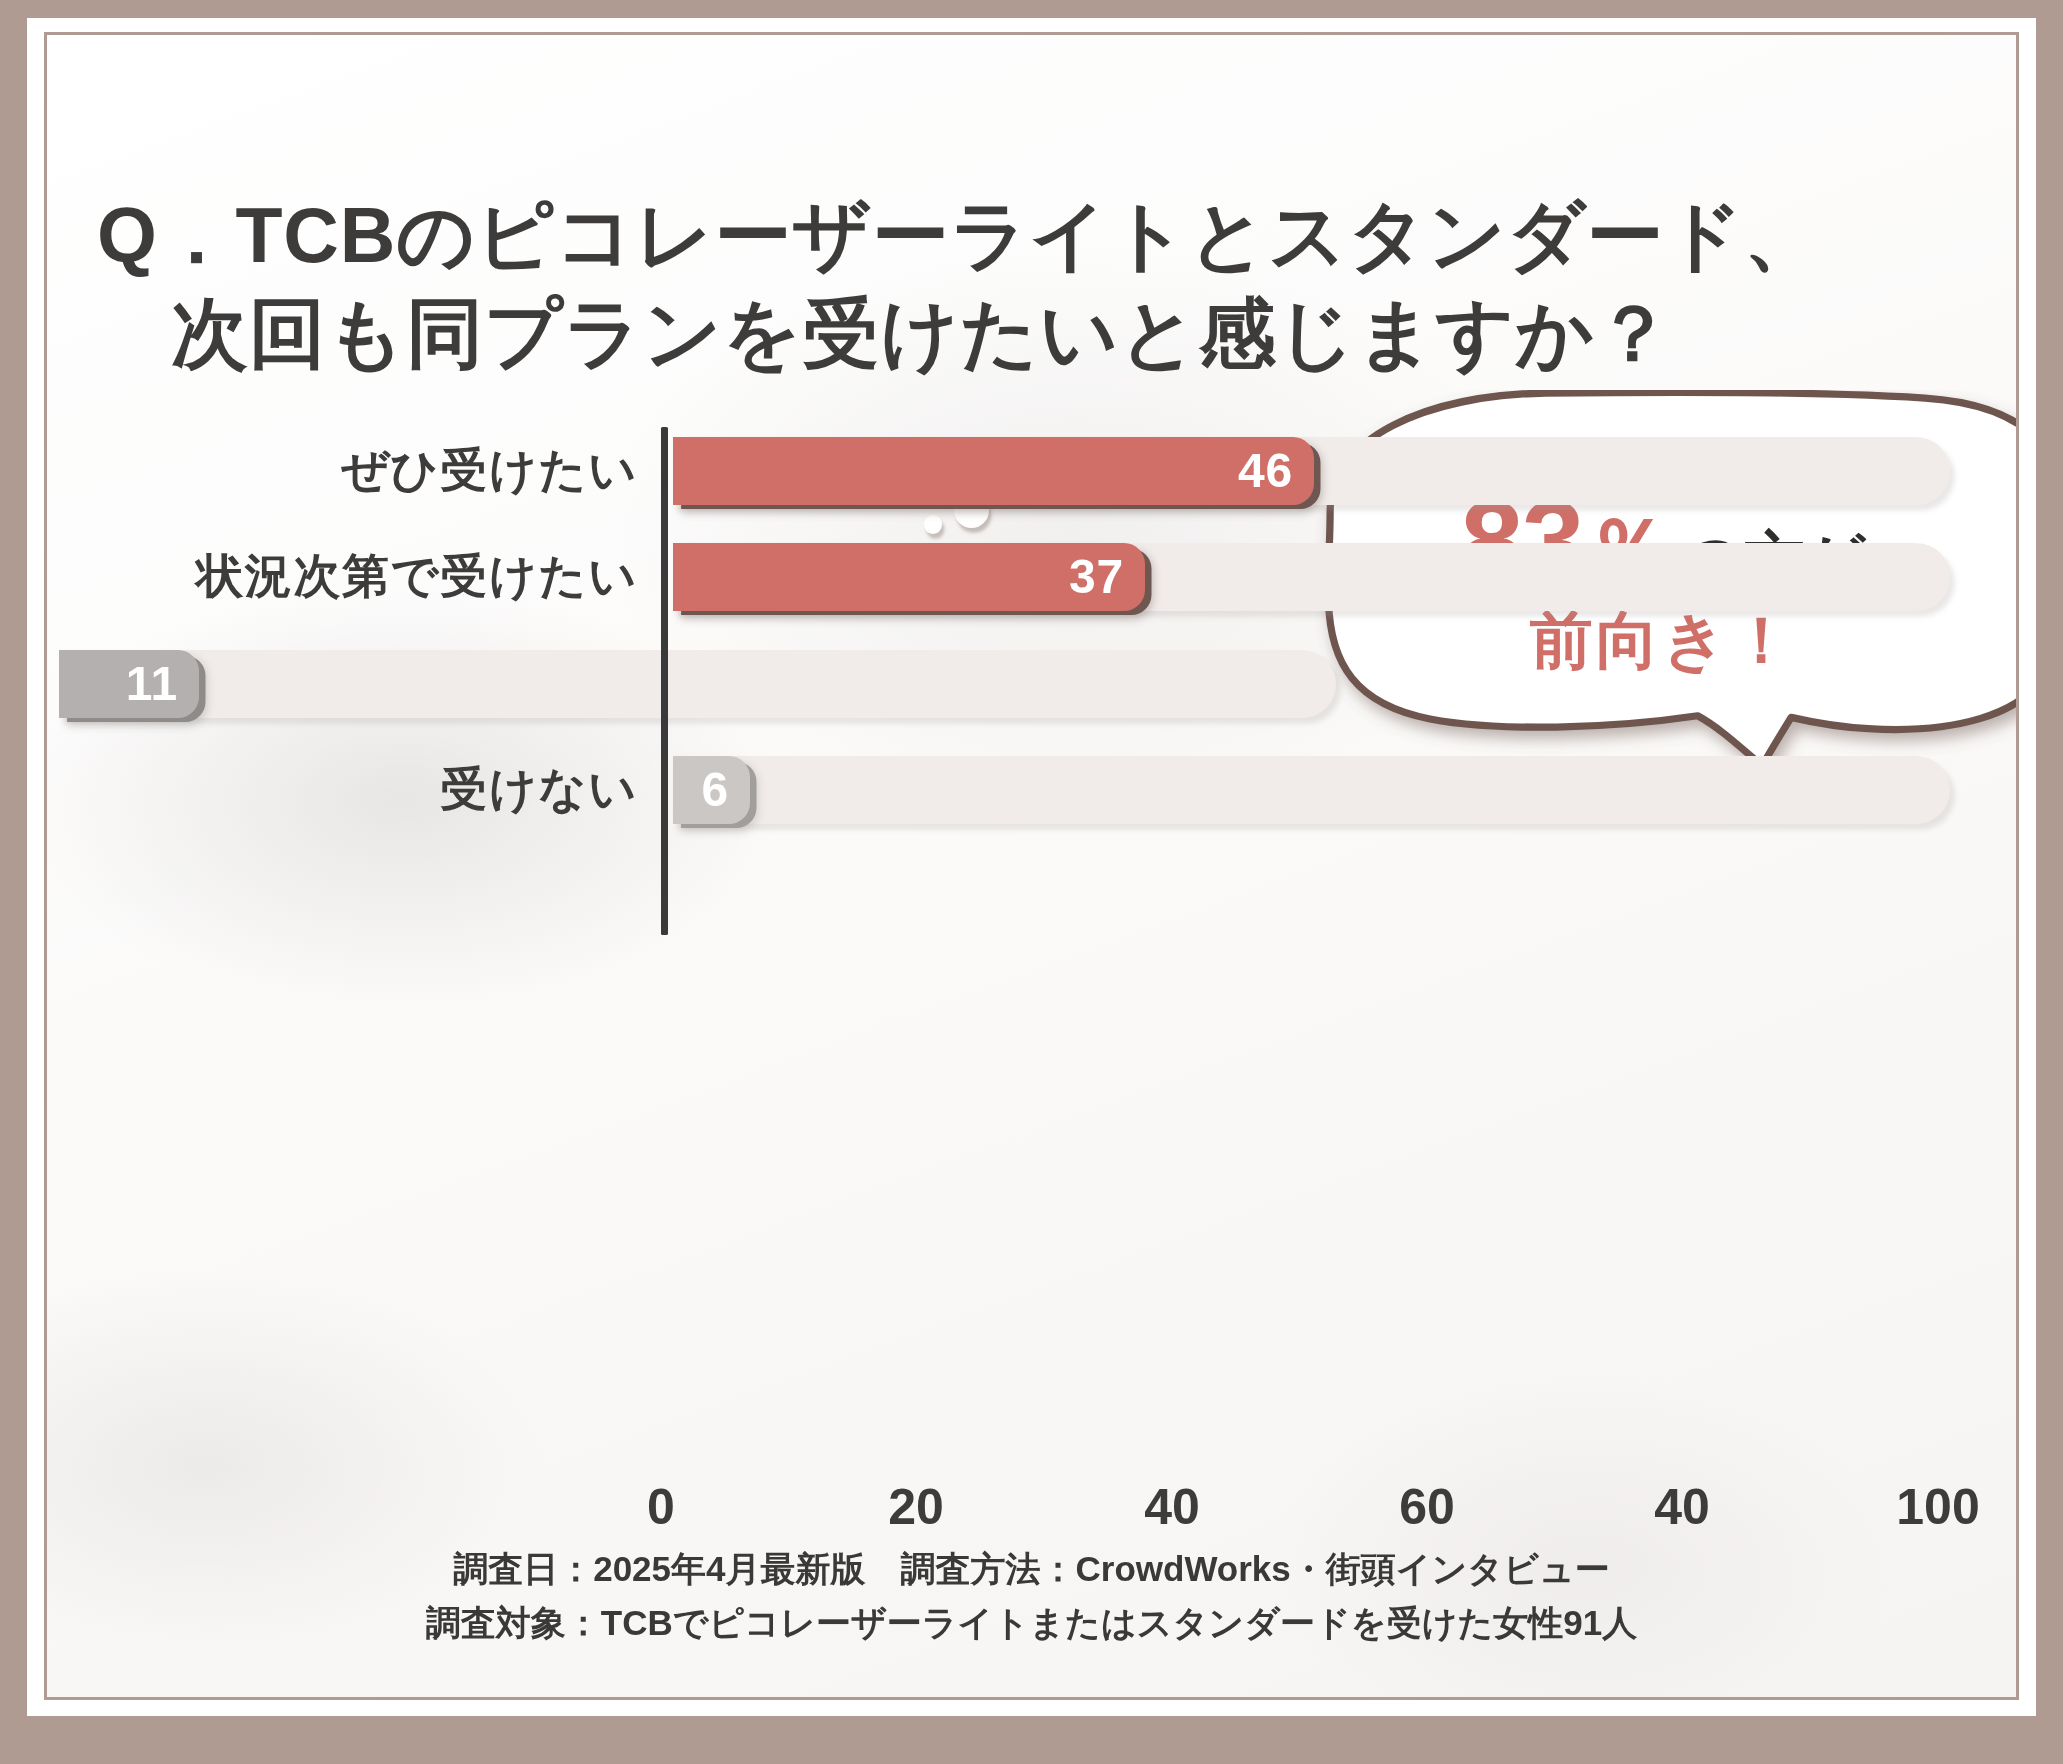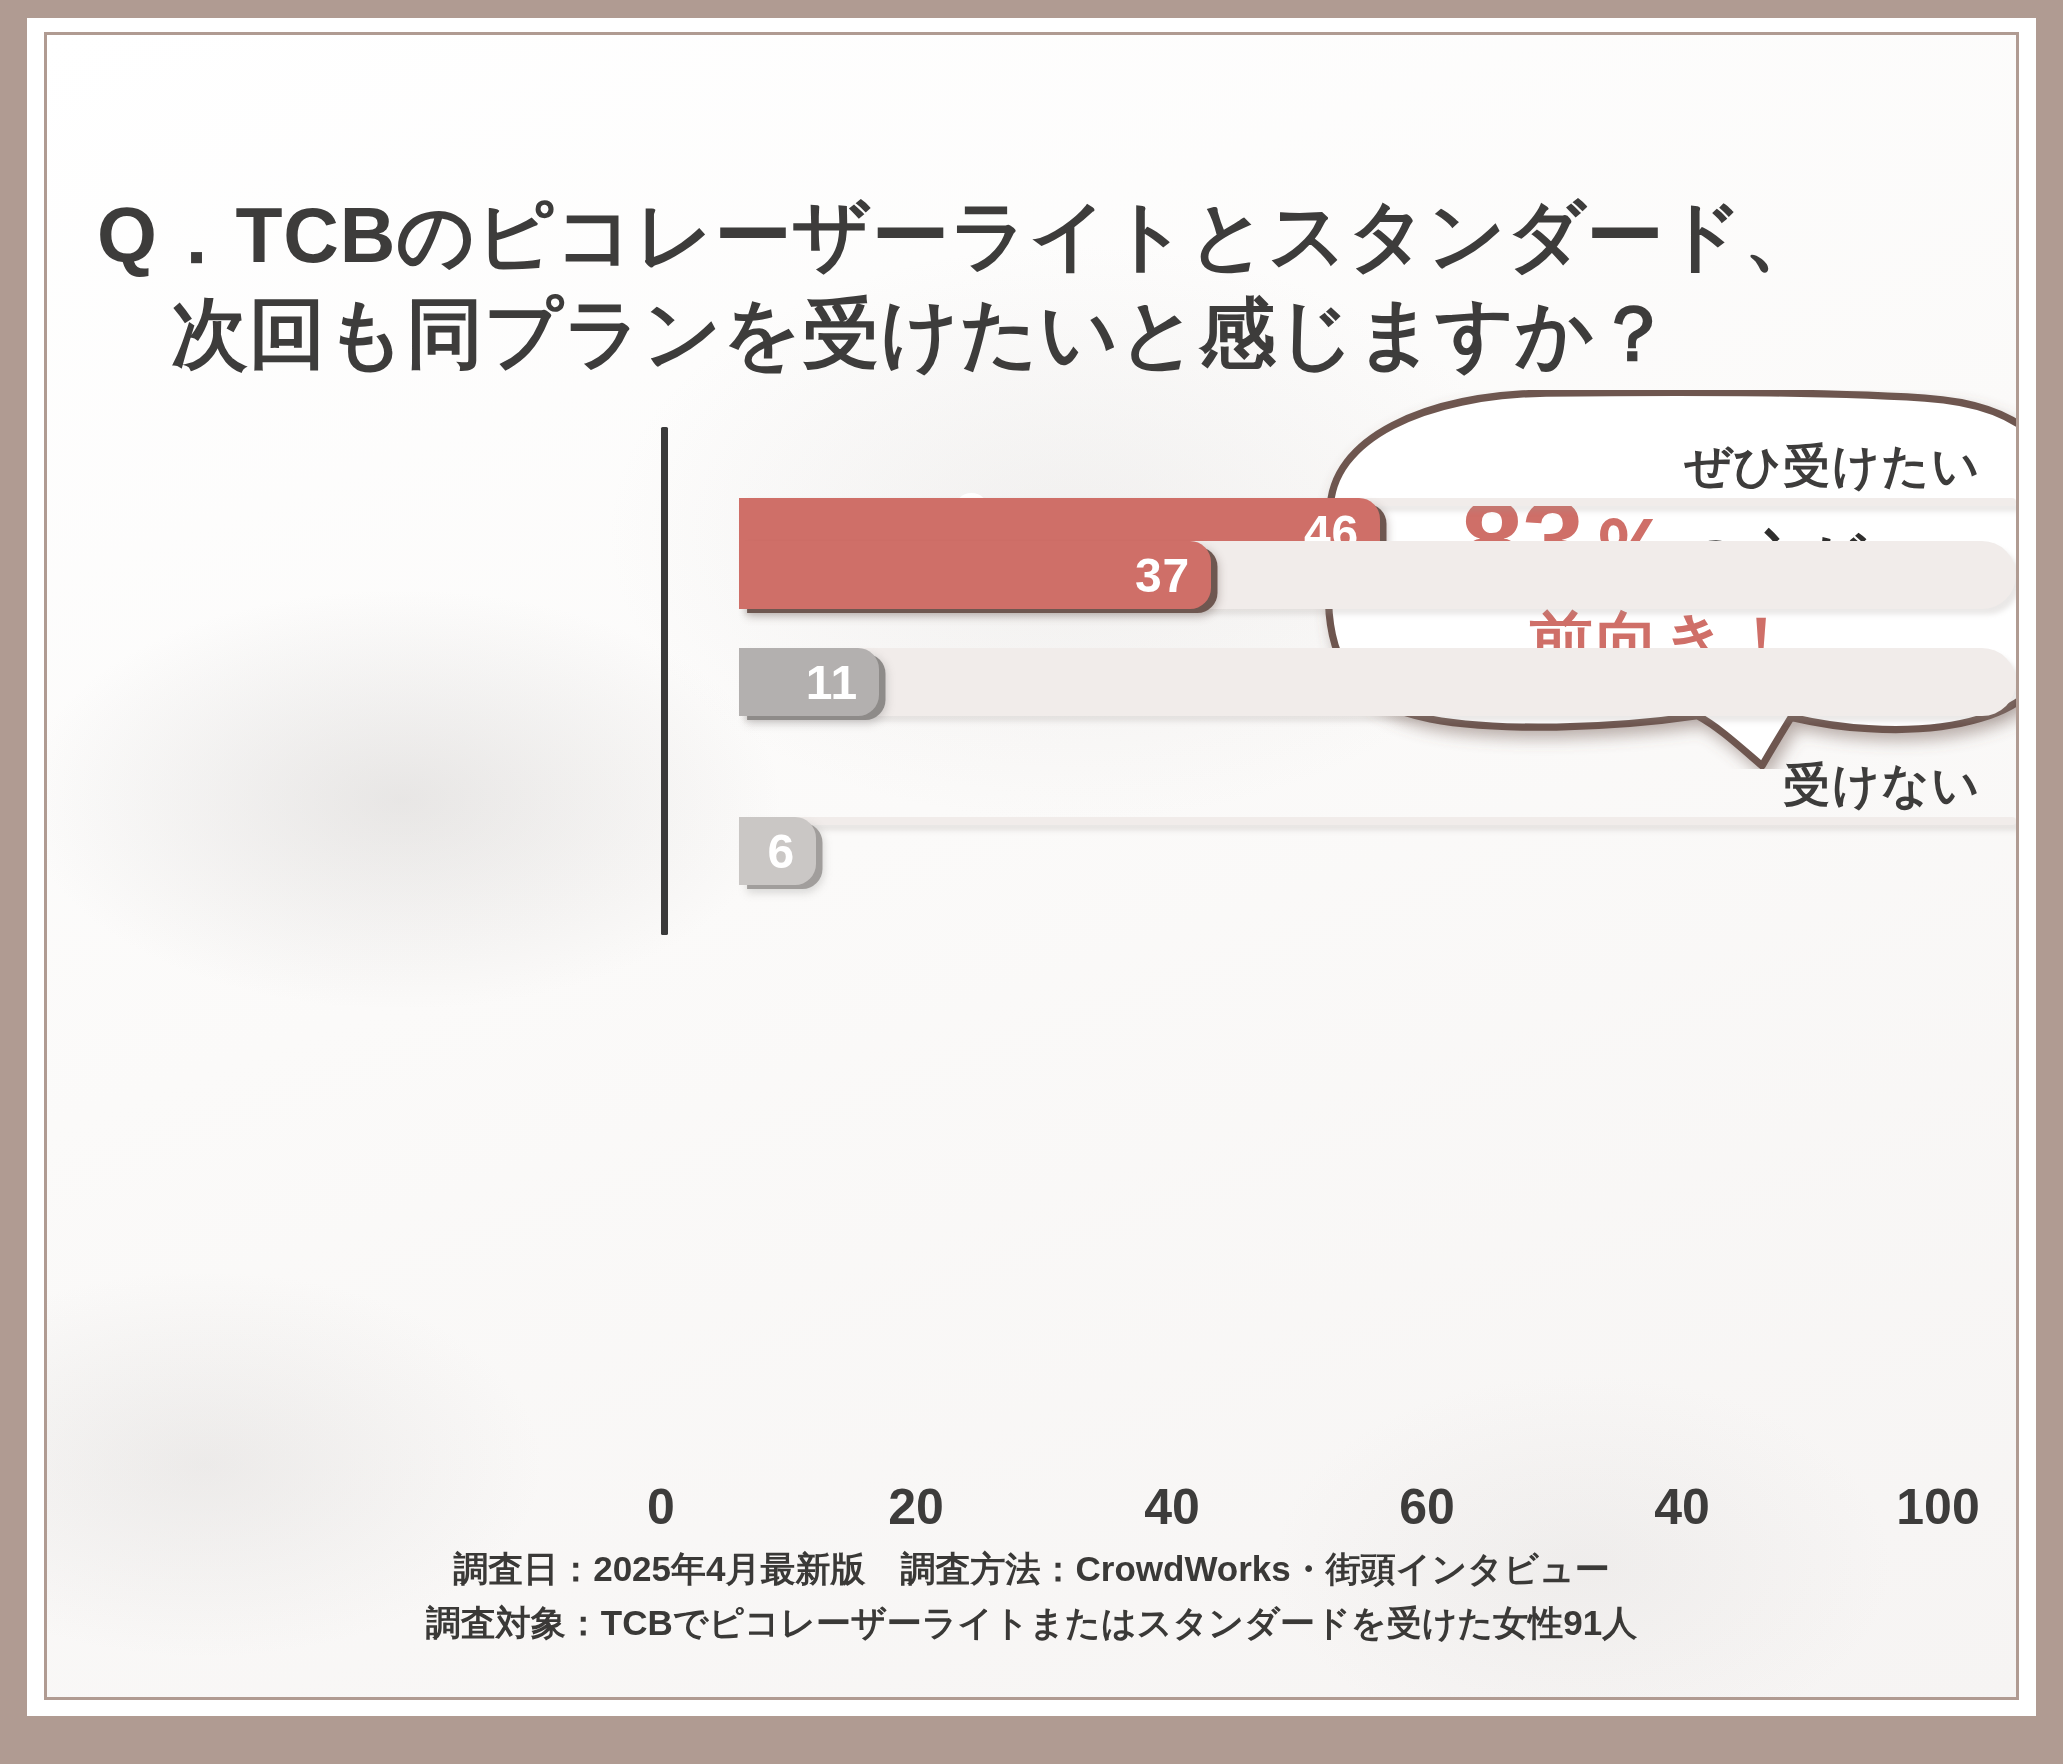--- a/index.html
+++ b/index.html
@@ -104,21 +104,21 @@
   }
   .axis-line{
     position:absolute;
     left:614px;top:0;width:7.3px;height:508px;
     background:#3a3a3a;border-radius:1.6px;
     z-index:6;
   }
   .rows{position:absolute;left:0;top:0;right:0;height:508px;}
   .row{
     position:absolute;left:12px;right:0;height:71px;
-    display:flex;align-items:flex-end;flex-direction:column;
+    display:flex;align-items:center;
   }
   .row:nth-child(1){top:8px;}
   .row:nth-child(2){top:114px;}
   .row:nth-child(3){top:221px;}
   .row:nth-child(4){top:327px;}
 
   .cat-label{
     width:614px;
     text-align:right;
     padding-right:35px;
@@ -227,20 +227,21 @@
           <div class="row">
             <div class="cat-label">ぜひ受けたい</div>
             <div class="track">
               <div class="bar red" id="bar0" style="width: 641px;">
                 <span>46</span>
               </div>
             </div>
           </div>
 
           <div class="row">
+            <div class="cat-label">状況次第で受けたい</div>
             <div class="track">
               <div class="bar red" id="bar1" style="width: 472px;">
                 <span>37</span>
               </div>
             </div>
           </div>
 
           <div class="row">
             <div class="track">
               <div class="bar gray1" id="bar2" style="width: 140px;">

